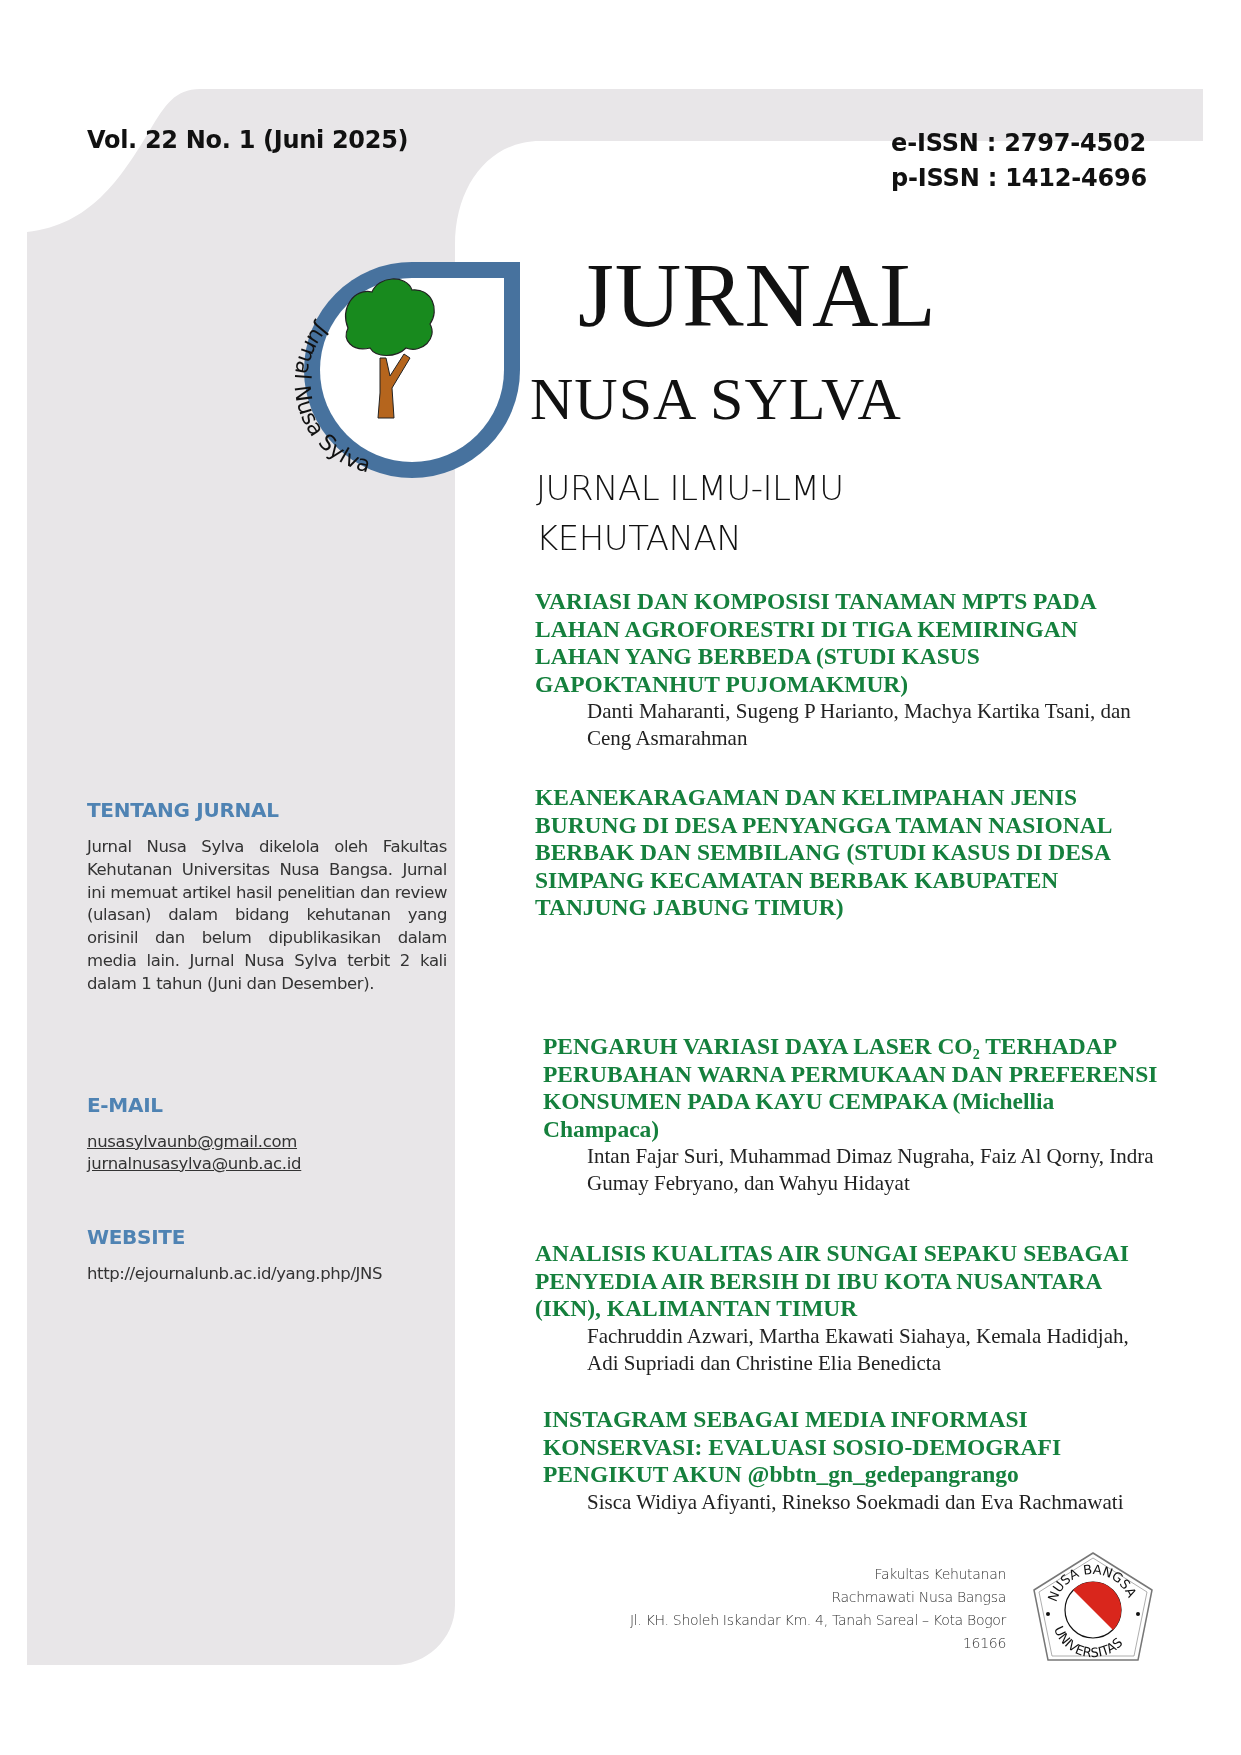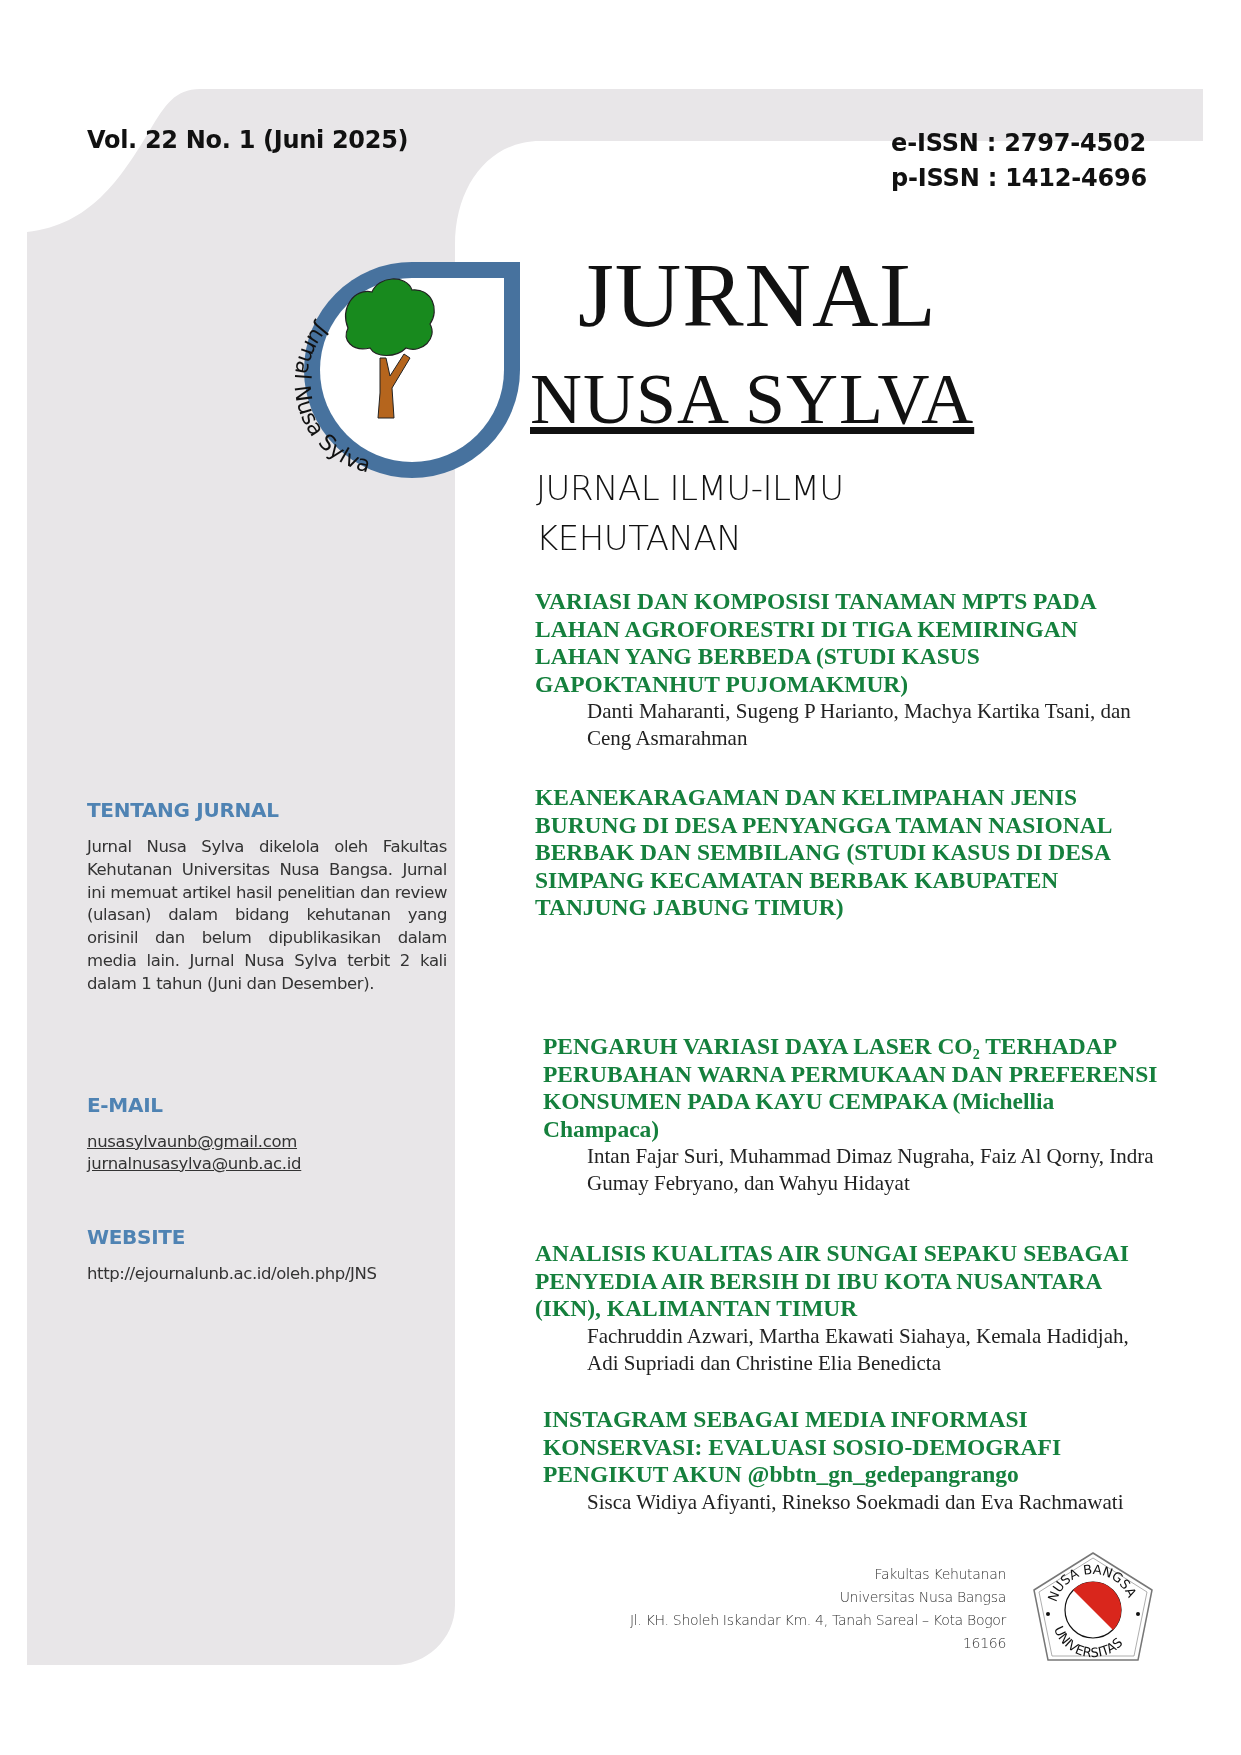--- a/index.html
+++ b/index.html
@@ -6,21 +6,21 @@
   body { width:1241px; height:1755px; position:relative; background:#ffffff; overflow:hidden;
          font-family:"DejaVu Sans", sans-serif; color:#111; }
   .bg-shape { position:absolute; left:0; top:0; width:1241px; height:1755px; }
   .vol { position:absolute; left:87px; top:126px; font-family:"DejaVu Sans", sans-serif; font-weight:bold;
          font-size:24px; letter-spacing:-0.3px; color:#111; }
   .issn { position:absolute; right:94px; top:126px; text-align:left; font-family:"DejaVu Sans", sans-serif;
           font-weight:bold; font-size:24px; line-height:35px; color:#111; letter-spacing:-0.2px; }
   .logo { position:absolute; left:282px; top:258px; width:240px; height:222px; }
   .title { position:absolute; left:530px; top:243px; font-family:"Liberation Serif", serif; color:#111; }
   .title .t1 { font-size:92px; line-height:104px; letter-spacing:1px;margin-left:48px; }
-  .title .t2 { font-size:72px; line-height:104px; letter-spacing:1px;text-decoration:underline; }
+  .title .t2 { font-size:60px; line-height:104px; letter-spacing:1px; }
   .subtitle { position:absolute; left:536px; top:463px; font-family:"DejaVu Sans", sans-serif; font-weight:300;
               font-size:34px; line-height:50px; color:#111; letter-spacing:-0.5px; }
   .articles { position:absolute; left:535px; top:588px; width:625px; font-family:"Liberation Serif", serif; }
   .article { position:absolute; left:0; width:625px; }
   .article .atitle { font-weight:bold; font-size:23.5px; line-height:27.5px; color:#15803d; text-transform:none; }
   .article .authors { margin-left:52px; font-size:21px; line-height:27px; color:#222; }
   .sidebar { position:absolute; left:87px; width:360px; font-family:"DejaVu Sans", sans-serif; }
   .sb-head { font-weight:bold; font-size:20px; color:#4f83b3; letter-spacing:-0.3px; margin-bottom:14px; }
   .sb-text { font-size:16.5px; line-height:22.8px; color:#333; text-align:justify; letter-spacing:-0.4px; }
   .sb-link { font-size:16.5px; line-height:22px; color:#333; text-decoration:underline; display:block; letter-spacing:-0.3px; }
@@ -101,26 +101,26 @@
 </div>
 
 <div class="sidebar" style="top:1093px;">
   <div class="sb-head">E-MAIL</div>
   <a class="sb-link">nusasylvaunb@gmail.com</a>
   <a class="sb-link">jurnalnusasylva@unb.ac.id</a>
 </div>
 
 <div class="sidebar" style="top:1225px;">
   <div class="sb-head">WEBSITE</div>
-  <div class="sb-text">http://ejournalunb.ac.id/oleh.php/JNS</div>
+  <div class="sb-text">http://ejournalunb.ac.id/yang.php/JNS</div>
 </div>
 
 <div class="footer-addr">
   <div>Fakultas Kehutanan</div>
-  <div>Universitas Nusa Bangsa</div>
+  <div>Rachmawati Nusa Bangsa</div>
   <div>Jl. KH. Sholeh Iskandar Km. 4, Tanah Sareal – Kota Bogor</div>
   <div>16166</div>
 </div>
 
 <svg class="uni-logo" viewBox="0 0 126 116" xmlns="http://www.w3.org/2000/svg">
   <path d="M 63 3 L 122 40 L 108 110 L 18 110 L 4 40 Z" fill="#fff" stroke="#777" stroke-width="1.5" stroke-linejoin="round"></path>
   <path d="M 63 8 L 117 42 L 104 106 L 22 106 L 9 42 Z" fill="#fff" stroke="#999" stroke-width="0.8" stroke-linejoin="round"></path>
   <circle cx="63" cy="60" r="28" fill="#fff" stroke="#111" stroke-width="1.2"></circle>
   <path d="M 43 40 A 28 28 0 0 1 83 80 Z" fill="#d9261c"></path>
   <path id="uniTop" d="M 25 62 A 38 38 0 0 1 101 62" fill="none"></path>

